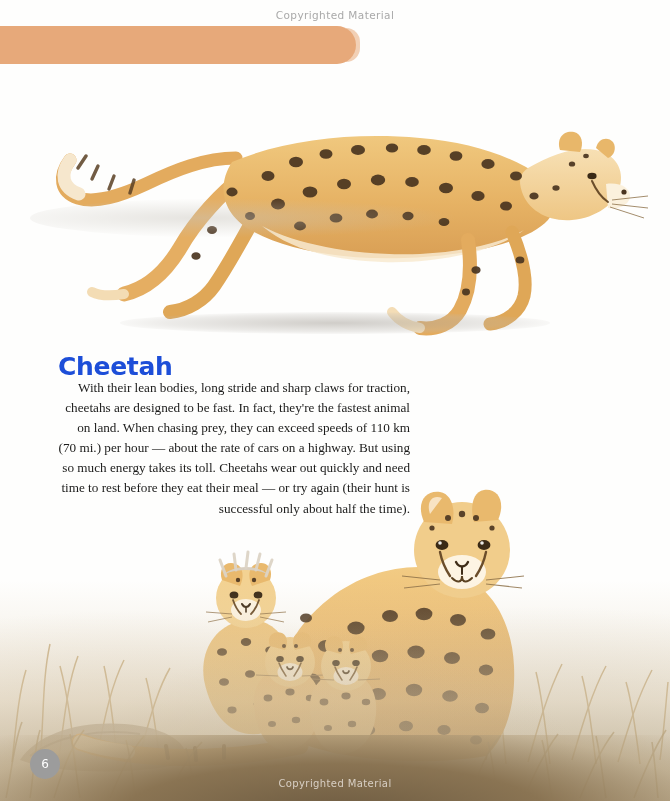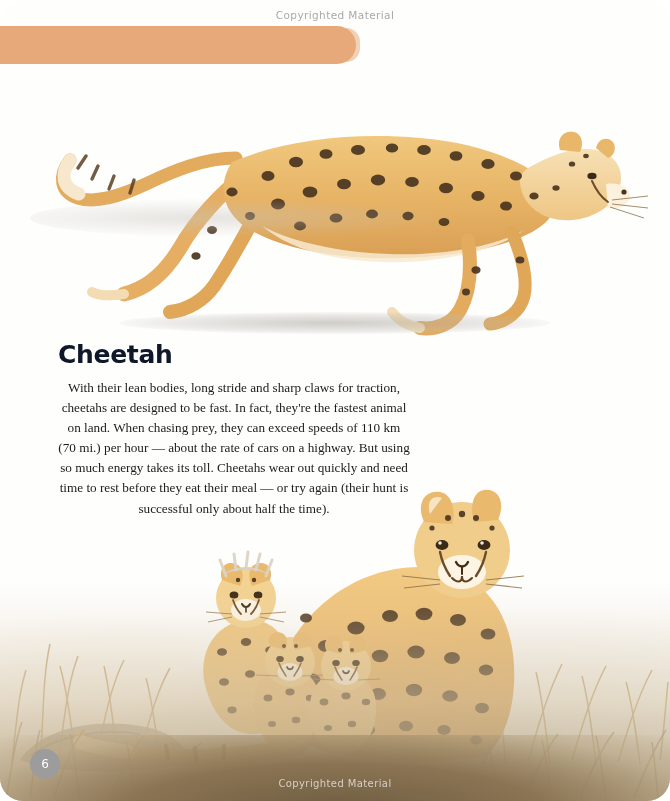--- a/index.html
+++ b/index.html
@@ -12,21 +12,20 @@
     font-family: "Liberation Serif", serif;
     position: relative;
   }
 
   
   #page {
     position: absolute;
     inset: 0;
     background: #fefefd;
     overflow: hidden;
-    border-radius: 23px;
   }
 
   
   .watermark-top {
     position: absolute;
     top: 9px;
     left: 0;
     width: 100%;
     text-align: center;
     font-family: "DejaVu Sans", sans-serif;
@@ -101,37 +100,37 @@
     left: 30px; top: 118px;
     width: 430px; height: 40px;
     background: radial-gradient(ellipse at 40% 50%, rgba(200,196,188,.45) 0%, rgba(255,255,255,0) 70%);
     border-radius:50%;
   }
 
   
   .heading {
     position: absolute;
     left: 58px;
-    top: 340px;
+    top: 352px;
     font-family: "DejaVu Sans", sans-serif;
     font-size: 25px;
     font-weight: bold;
-    color: #0f172a;
+    color: #1d4ed8;
     letter-spacing: -0.3px;
   }
   .body-copy {
     position: absolute;
     left: 58px;
     top: 378px;
     width: 352px;
     font-family: "Liberation Serif", serif;
     font-size: 13.2px;
     line-height: 20.1px;
     color: #1b1b1a;
-    text-align: center;
+    text-align: right;
   }
 
   
   .page-num-wrap {
     position: absolute;
     left: 30px;
     bottom: 22px;
     width: 30px;
     height: 30px;
     border-radius: 50%;

